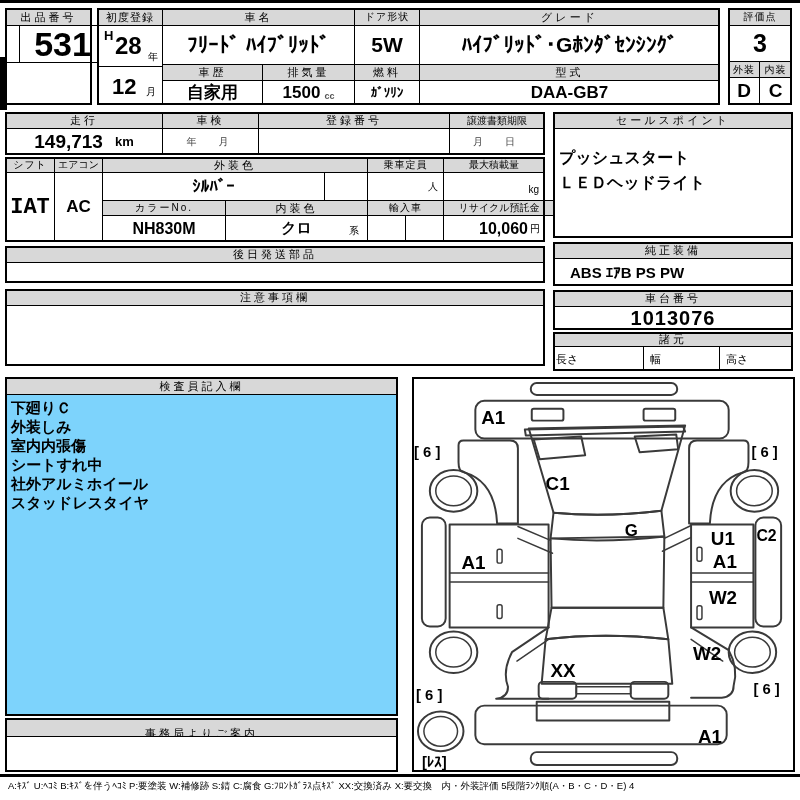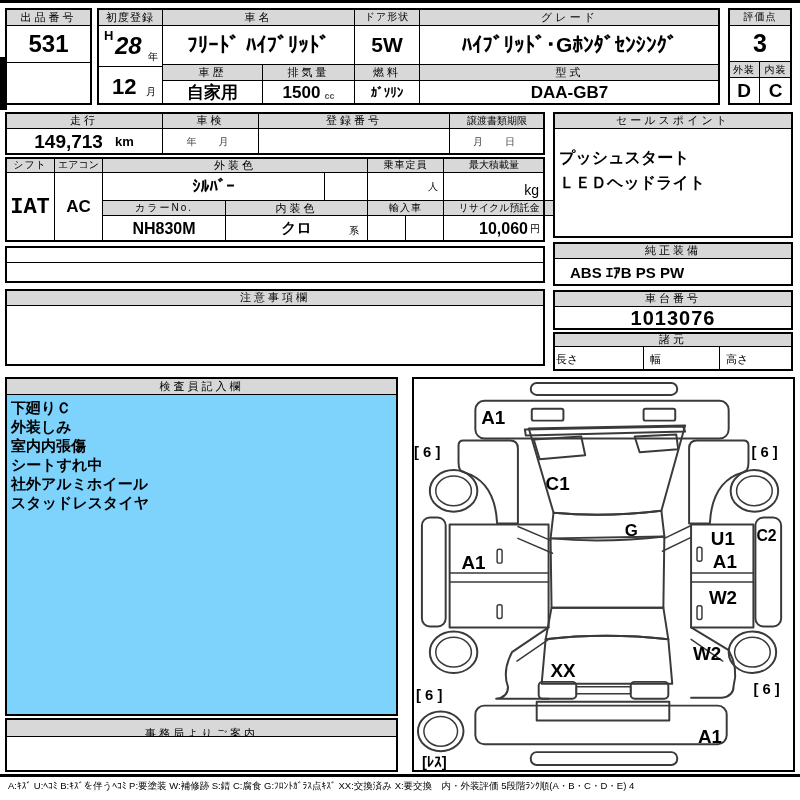--- a/index.html
+++ b/index.html
@@ -22,28 +22,28 @@
 </head>
 <body>
 
 <div id="sheet">
 
   <div class="blackbar" style="left:0;top:0;width:800px;height:3px;"></div>
   <div class="blackbar" style="left:0;top:57px;width:7px;height:53px;"></div>
   <div class="blackbar" style="left:0;top:774px;width:800px;height:3px;"></div>
 
   <div class="cell hdr" style="left:5px;top:8px;width:87px;height:18px;">出品番号</div>
-  <div class="cell val" style="left:5px;top:25px;width:87px;height:38px;font-size:24px;">531</div>
+  <div class="cell val" style="left:19px;top:25px;width:87px;height:38px;font-size:34px;">531</div>
   <div class="cell" style="left:5px;top:62px;width:87px;height:43px;"></div>
   <div class="frame" style="left:5px;top:8px;width:87px;height:97px;"></div>
 
   <div class="cell hdr" style="left:97px;top:8px;width:66px;height:18px;letter-spacing:1px;">初度登録</div>
   <div class="cell" style="left:97px;top:25px;width:66px;height:42px;">
     <span class="abs" style="left:6px;top:2px;font-weight:bold;font-size:13px;">H</span>
-    <span class="abs" style="left:17px;top:6px;font-weight:bold;font-size:24px;font-style:italic;">28</span>
+    <span class="abs" style="left:17px;top:6px;font-weight:bold;font-size:24px;">28</span>
     <span class="abs" style="right:4px;bottom:2px;font-size:10px;">年</span>
   </div>
   <div class="cell" style="left:97px;top:66px;width:66px;height:39px;">
     <span class="abs" style="left:14px;top:7px;font-weight:bold;font-size:22px;">12</span>
     <span class="abs" style="right:6px;bottom:5px;font-size:10px;">月</span>
   </div>
 
   <div class="cell hdr" style="left:162px;top:8px;width:193px;height:18px;">車名</div>
   <div class="cell val" style="left:162px;top:25px;width:193px;height:40px;font-size:21px;">ﾌﾘｰﾄﾞ ﾊｲﾌﾞﾘｯﾄﾞ</div>
   <div class="cell hdr" style="left:162px;top:64px;width:101px;height:17px;">車歴</div>
@@ -102,28 +102,29 @@
     <span class="abs" style="right:8px;top:8px;font-size:10px;font-weight:normal;">系</span>
   </div>
 
   <div class="cell hdr small" style="left:367px;top:157px;width:77px;height:16px;">乗車定員</div>
   <div class="cell val" style="left:367px;top:172px;width:77px;height:29px;justify-content:flex-end;padding-right:5px;font-size:10px;font-weight:normal;">人</div>
   <div class="cell hdr small" style="left:367px;top:200px;width:77px;height:16px;">輸入車</div>
   <div class="cell" style="left:367px;top:215px;width:39px;height:27px;"></div>
   <div class="cell" style="left:405px;top:215px;width:39px;height:27px;"></div>
 
   <div class="cell hdr tight" style="left:443px;top:157px;width:102px;height:16px;">最大積載量</div>
-  <div class="cell val" style="left:443px;top:172px;width:102px;height:35px;justify-content:flex-end;padding-right:5px;font-size:14px;font-weight:normal;">kg</div>
+  <div class="cell val" style="left:443px;top:172px;width:102px;height:35px;justify-content:flex-end;padding-right:5px;font-size:10px;font-weight:normal;">kg</div>
   <div class="cell hdr tight" style="left:443px;top:200px;width:112px;height:16px;">リサイクル預託金</div>
   <div class="cell val" style="left:443px;top:215px;width:102px;height:27px;justify-content:flex-end;padding-right:4px;font-size:16px;">
     <span>10,060</span>
     <span style="font-size:10px;font-weight:normal;margin-left:2px;align-self:center;">円</span>
   </div>
   <div class="frame" style="left:5px;top:157px;width:540px;height:85px;"></div>
 
+  <div class="cell hdr" style="left:5px;top:246px;width:540px;height:17px;">後日発送部品</div>
   <div class="cell" style="left:5px;top:262px;width:540px;height:21px;"></div>
   <div class="frame" style="left:5px;top:246px;width:540px;height:37px;"></div>
 
   <div class="cell hdr" style="left:5px;top:289px;width:540px;height:17px;">注意事項欄</div>
   <div class="cell" style="left:5px;top:305px;width:540px;height:61px;"></div>
   <div class="frame" style="left:5px;top:289px;width:540px;height:77px;"></div>
 
   <div class="cell hdr" style="left:553px;top:112px;width:240px;height:17px;">セールスポイント</div>
   <div class="cell" style="left:553px;top:128px;width:240px;height:110px;padding:16px 5px 0 5px;">
     <div style="font-weight:bold;font-size:16px;line-height:25px;">プッシュスタート</div>

